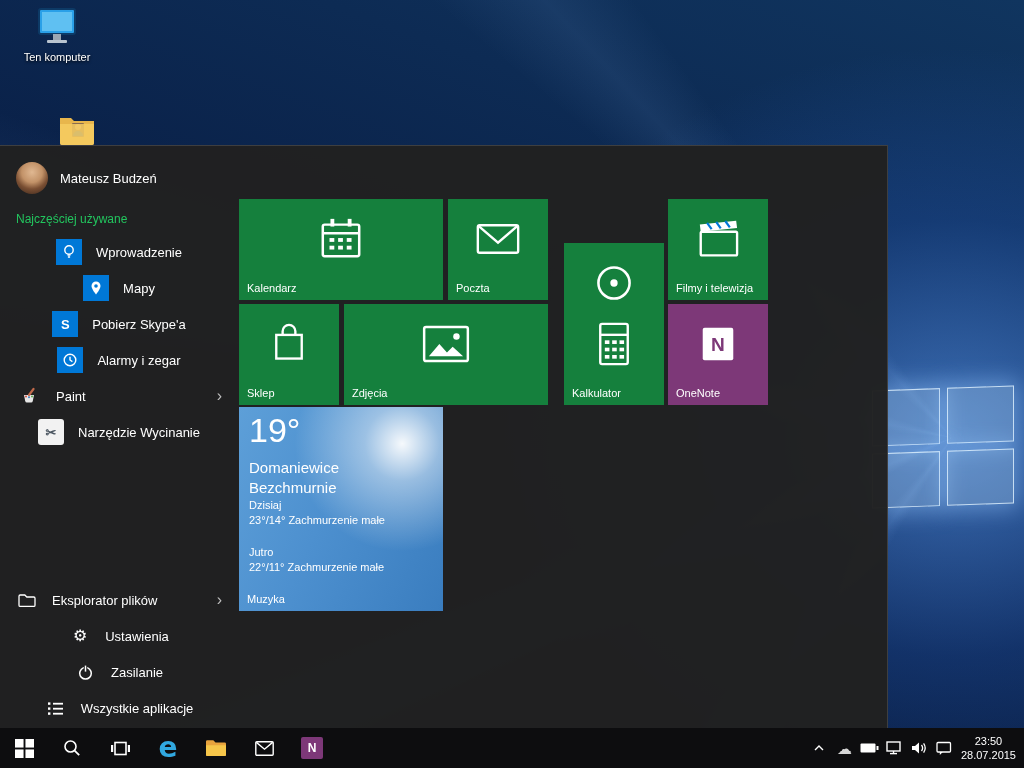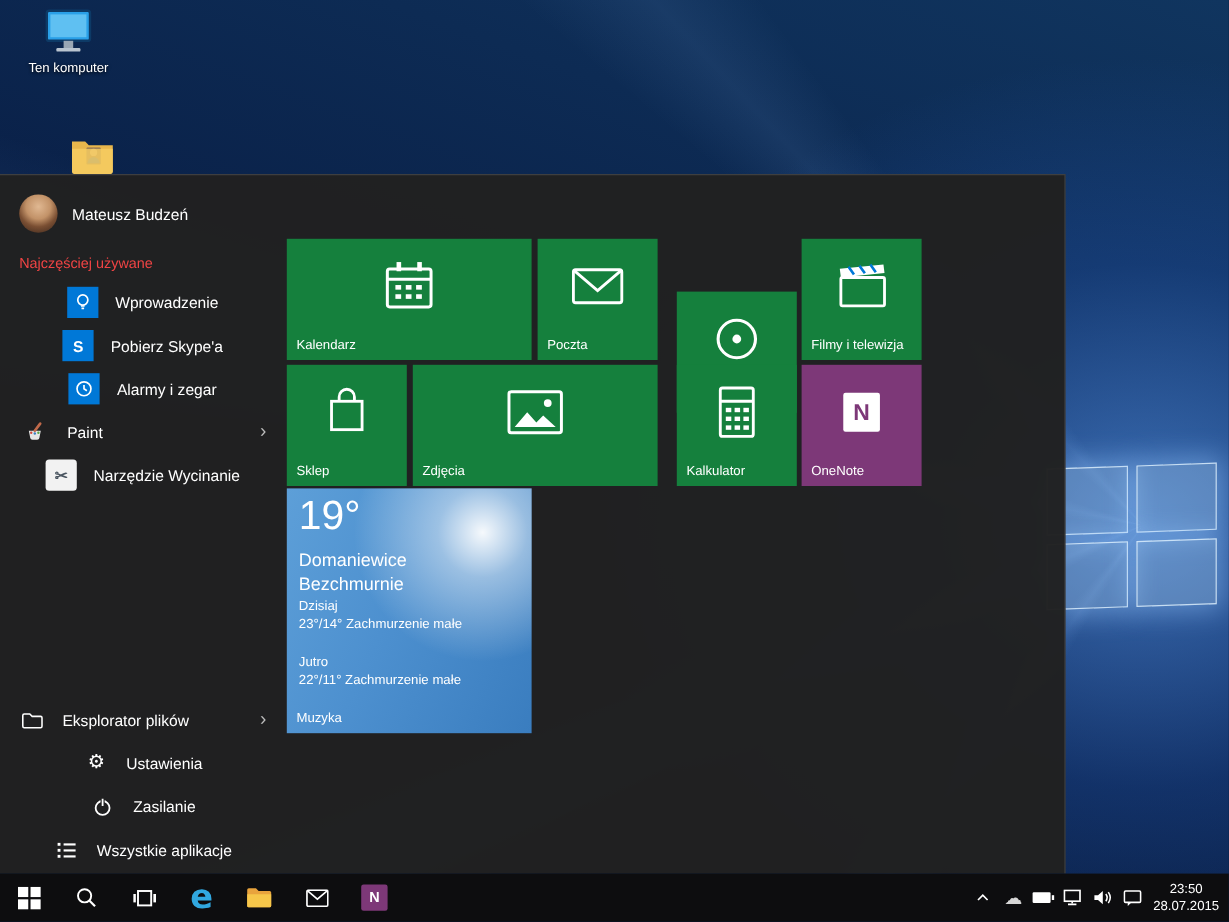--- a/index.html
+++ b/index.html
@@ -31,21 +31,21 @@
   .desktop-icon .dico{display:block;margin:0 auto 3px auto;}
 
   
   .start-menu{position:absolute;left:0;top:145px;width:888px;height:583px;
     background:rgba(33,33,33,0.975);border-top:1px solid rgba(120,120,120,0.35);
     border-right:1px solid rgba(120,120,120,0.35);box-sizing:border-box;color:#fff;z-index:5;}
   .sm-user{position:absolute;left:16px;top:16px;display:flex;align-items:center;gap:12px;}
   .avatar{width:32px;height:32px;border-radius:50%;
     background:radial-gradient(circle at 50% 32%,#e0b892 0%,#c29268 38%,#7a4f33 62%,#35231a 100%);}
   .sm-user-name{font-size:13px;}
-  .sm-section-label{position:absolute;left:16px;top:66px;font-size:12px;color:#ef4444;}
+  .sm-section-label{position:absolute;left:16px;top:66px;font-size:12px;color:#22c55e;}
   .sm-list{position:absolute;left:0;top:88px;width:232px;}
   .sm-item{height:36px;display:flex;align-items:center;padding:0 10px 0 16px;gap:14px;font-size:13px;justify-content:center;}
   .tile-ico{width:26px;height:26px;min-width:26px;display:flex;align-items:center;justify-content:center;
     background:#0078d7;font-weight:bold;}
   .tile-ico.no-bg{background:transparent;}
   .tile-ico.light-bg{background:#f2f2f2;border-radius:3px;}
   .chevron{margin-left:auto;color:#bdbdbd;font-size:16px;line-height:1;}
   .sm-footer{position:absolute;left:0;bottom:2px;width:232px;}
   .ico-plain{width:22px;min-width:22px;display:flex;justify-content:center;align-items:center;color:#fff;}
   .glyph{font-size:16px;color:#fff;line-height:1;}
@@ -126,20 +126,29 @@
     <div class="sm-item">
       <span class="tile-ico">
         <svg width="16" height="16" viewBox="0 0 16 16">
             <circle cx="8" cy="6" r="4.2" fill="none" stroke="#fff" stroke-width="1.4"></circle>
             <path d="M6.5 11 h3 M6.9 13 h2.2" stroke="#fff" stroke-width="1.3"></path>
           </svg>
       </span>
       <span>Wprowadzenie</span>
     </div>
     <div class="sm-item">
+      <span class="tile-ico">
+        <svg width="16" height="16" viewBox="0 0 16 16">
+            <path d="M8 1.5 C5.5 1.5 3.5 3.5 3.5 6 c0 3 4.5 8.5 4.5 8.5 S12.5 9 12.5 6 C12.5 3.5 10.5 1.5 8 1.5 z" fill="#fff"></path>
+            <circle cx="8" cy="6" r="1.8" fill="#0078d7"></circle>
+          </svg>
+      </span>
+      <span>Mapy</span>
+    </div>
+    <div class="sm-item">
       <span class="tile-ico">S</span>
       <span>Pobierz Skype'a</span>
     </div>
     <div class="sm-item">
       <span class="tile-ico">
         <svg width="16" height="16" viewBox="0 0 16 16">
             <circle cx="8" cy="8" r="5.8" fill="none" stroke="#fff" stroke-width="1.4"></circle>
             <path d="M8 4.8 V8 l2.4 1.6" fill="none" stroke="#fff" stroke-width="1.4"></path>
           </svg>
       </span>

